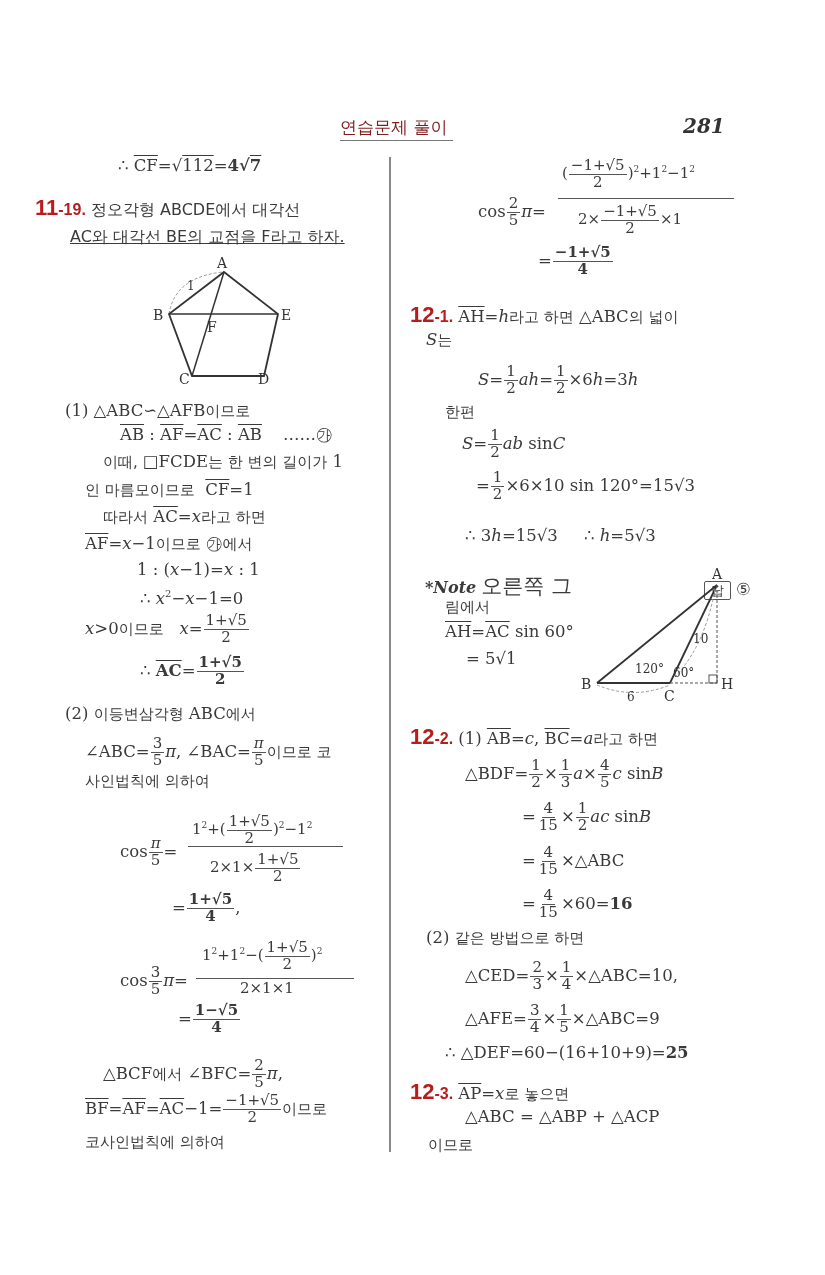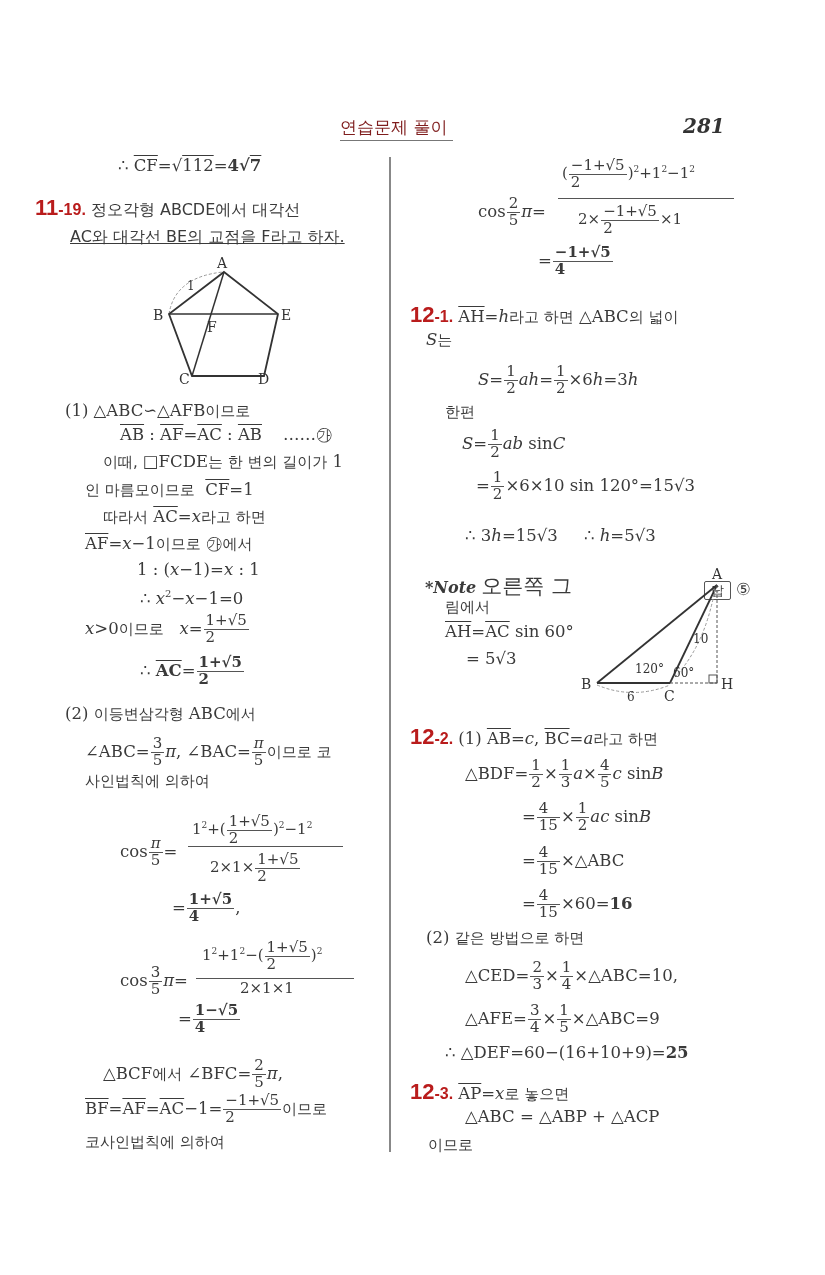--- a/index.html
+++ b/index.html
@@ -9,21 +9,21 @@
   .hdr-title{left:340px;top:116px;font-size:17px;font-family:"DejaVu Sans","Liberation Sans",sans-serif;color:#7f1d1d;
              border-bottom:1.5px solid #777;padding:0 6px 1px 0;}
   .hdr-page{left:683px;top:114px;font-size:20px;font-style:italic;font-weight:bold;color:#333;}
   .divider{left:389px;top:157px;width:1.5px;height:995px;background:#888;}
   .txt{font-size:16.5px;line-height:1;}
   .kr{font-family:"DejaVu Sans","Liberation Sans",sans-serif;font-size:15px;}
   .num{font-family:"Liberation Sans","DejaVu Sans",sans-serif;font-weight:bold;color:#b91c1c;font-size:22px;}
   .num small{font-size:16px;font-weight:bold;}
   .ol{text-decoration:overline;}
   .b{font-weight:bold;}
-  .frac{display:inline-flex;flex-direction:column;vertical-align:middle;margin:0 1px;font-size:15px;line-height:1.05;}
+  .frac{display:inline-flex;flex-direction:column;align-items:center;vertical-align:middle;margin:0 1px;font-size:15px;line-height:1.05;}
   .frac .n{border-bottom:1px solid #555;padding:0 2px;}
   .frac .d{padding:0 2px;}
   .ans-box{display:inline-block;border:1.5px solid #555;border-radius:2px;padding:0 6px;font-family:"DejaVu Sans",sans-serif;font-size:13px;line-height:17px;}
   .big-frac-line{position:absolute;height:1px;background:#555;}
   svg{position:absolute;}
   .note{font-weight:bold;font-style:italic;font-size:16px;}
 </style>
 </head>
 <body>
 
@@ -201,21 +201,21 @@
   <span class="ans-box">답</span>
   <span class="txt">⑤</span>
 </div>
 
 <div class="abs" style="left:425px;top:572px;">
   <span class="note">*Note</span>
   <span class="kr" style="font-size:21px;">오른쪽 그</span>
 </div>
 <div class="abs kr" style="left:445px;top:598px;font-size:15px;">림에서</div>
 <div class="abs txt" style="left:445px;top:624px;"><span class="ol">AH</span>=<span class="ol">AC</span> sin 60°</div>
-<div class="abs txt" style="left:466px;top:651px;">= 5√3</div>
+<div class="abs txt" style="left:466px;top:651px;">= 5√1</div>
 
 <svg style="left:575px;top:565px;" width="170" height="140" viewBox="0 0 170 140">
   <line x1="22" y1="118" x2="142" y2="20" stroke="#333" stroke-width="1.8"></line>
   <line x1="22" y1="118" x2="95" y2="118" stroke="#333" stroke-width="1.8"></line>
   <line x1="95" y1="118" x2="142" y2="20" stroke="#333" stroke-width="1.8"></line>
   <line x1="95" y1="118" x2="142" y2="118" stroke="#555" stroke-dasharray="3,2"></line>
   <line x1="142" y1="20" x2="142" y2="118" stroke="#555" stroke-dasharray="3,2"></line>
   <path d="M22 120 Q58 135 95 120" fill="none" stroke="#999" stroke-dasharray="3,2"></path>
   <path d="M100 112 Q130 80 140 24" fill="none" stroke="#999" stroke-dasharray="3,2"></path>
   <rect x="134" y="110" width="8" height="8" fill="none" stroke="#555"></rect>

